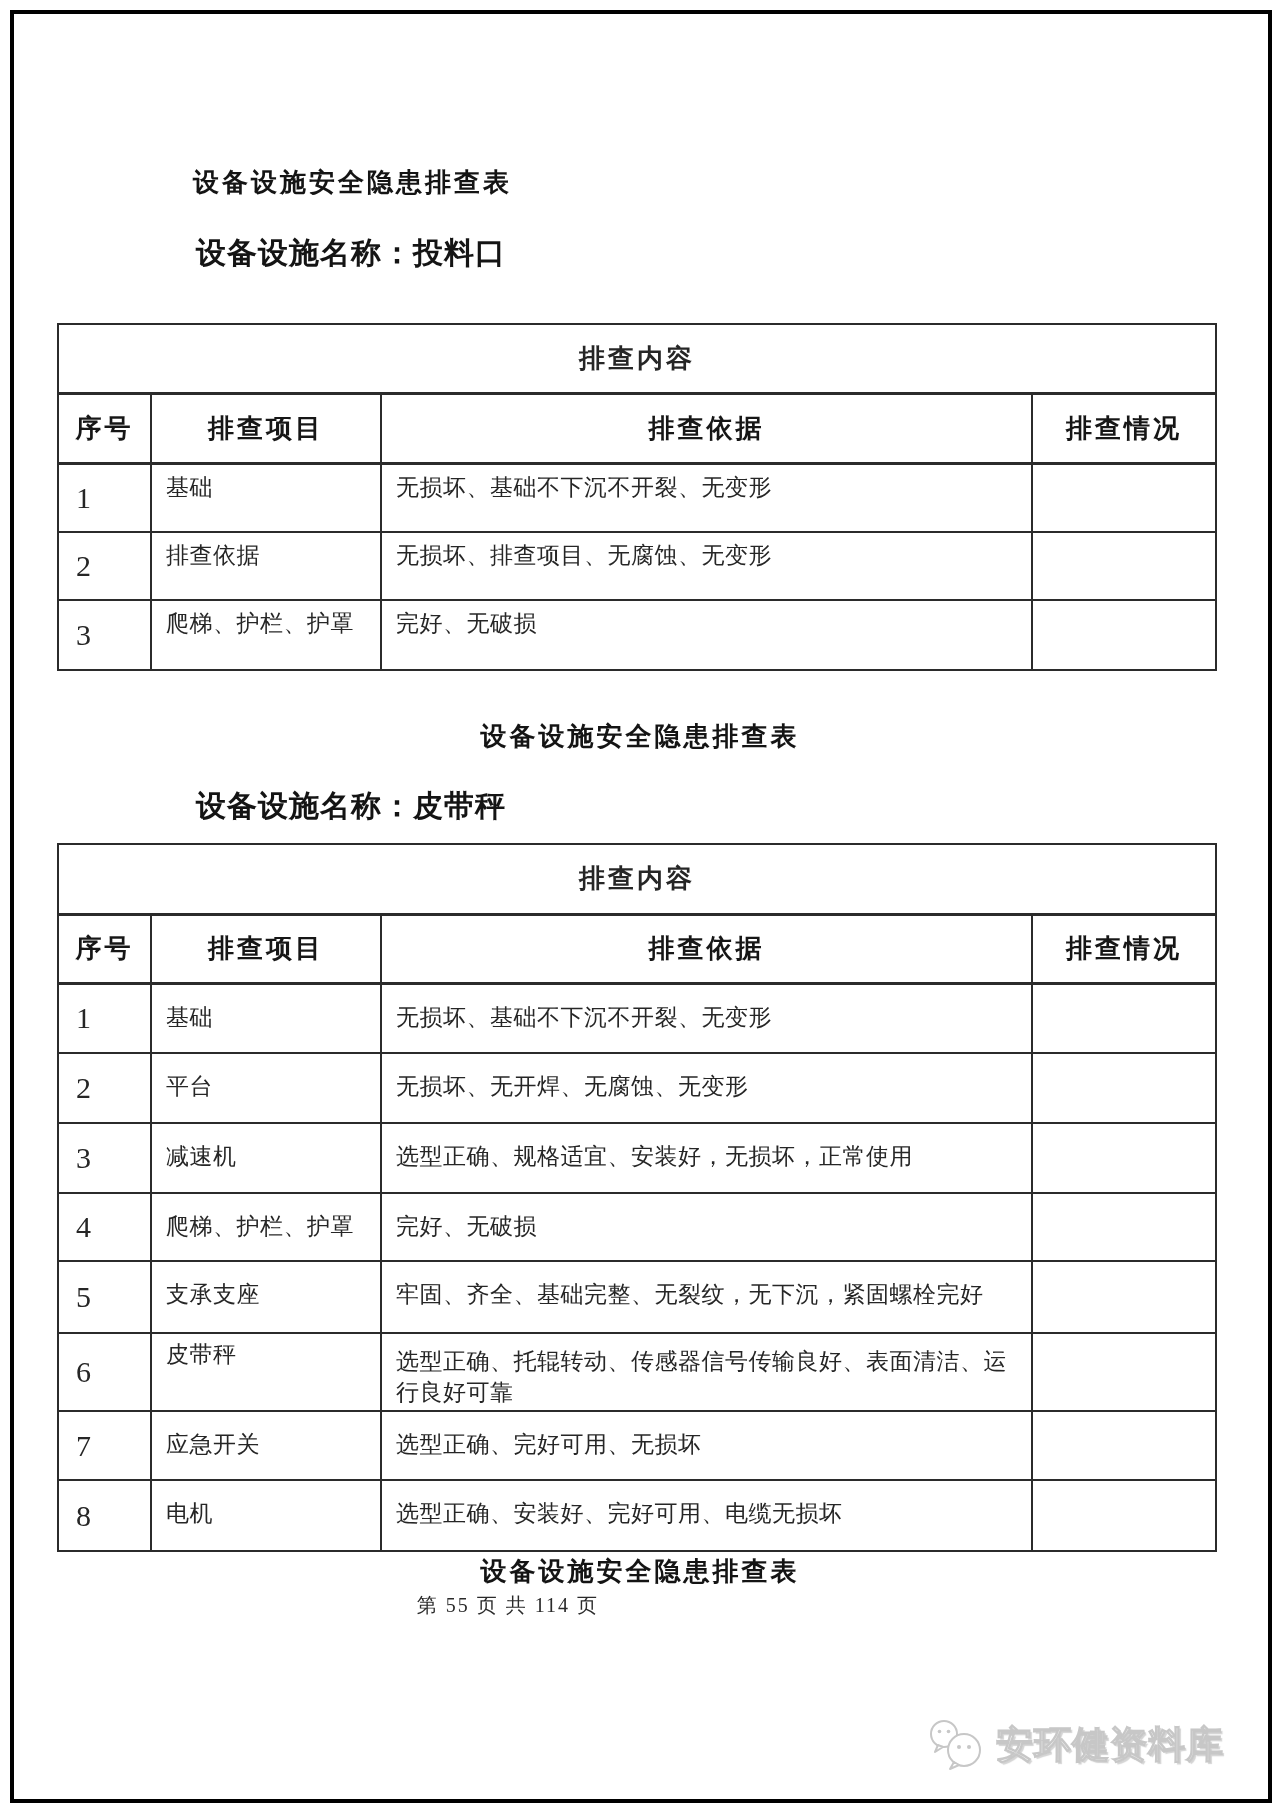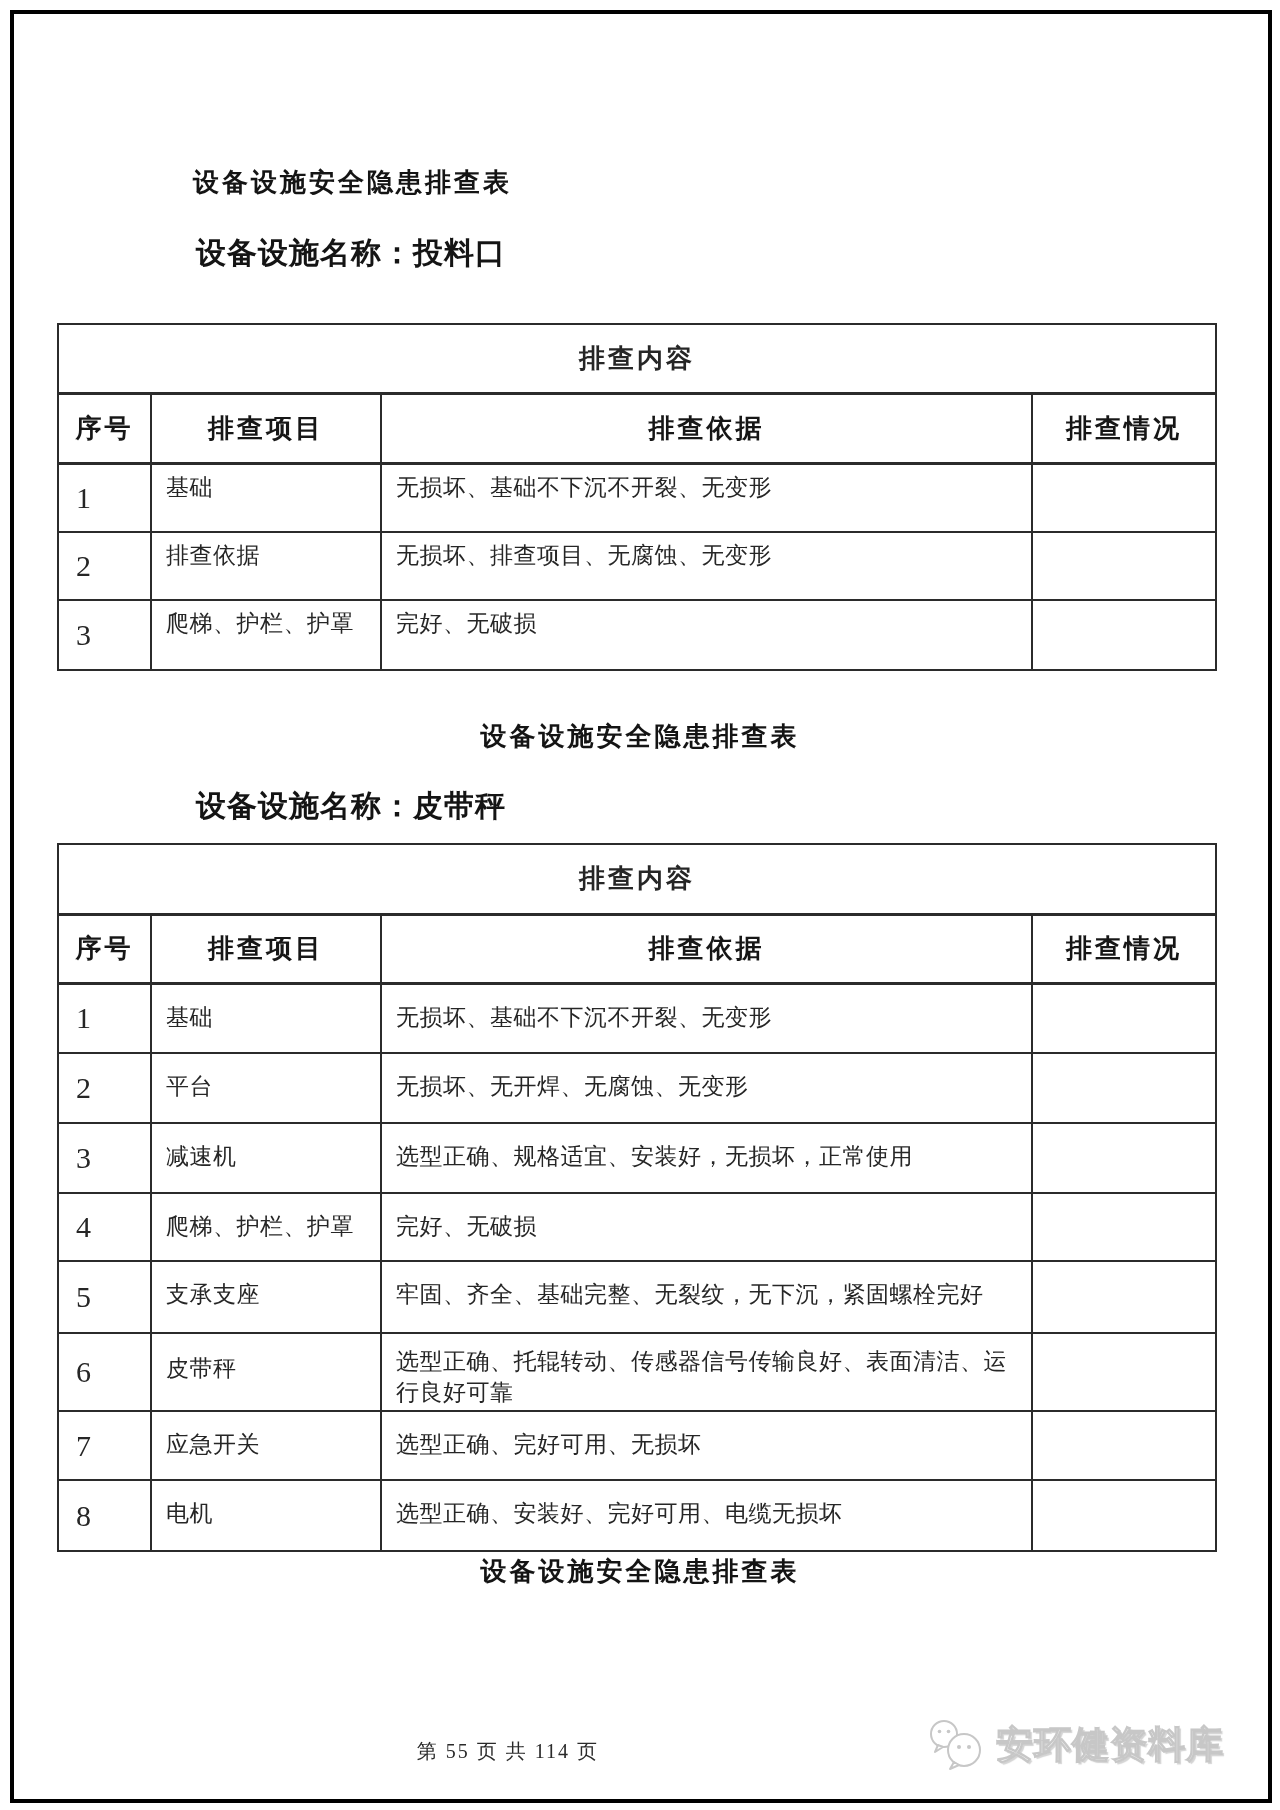--- a/index.html
+++ b/index.html
@@ -45,23 +45,23 @@
   }
   td.cell-no{
     font-size:30px;vertical-align:middle;padding:0 0 0 17px;line-height:30px;
   }
   td.cell-item,td.cell-basis{
     font-size:23px;vertical-align:top;line-height:29px;letter-spacing:0.5px;
     padding:8px 10px 0 14px;
   }
   table.pos2 td.cell-item,table.pos2 td.cell-basis{padding-top:18px;}
   tr.row-2line td.cell-basis{padding-top:14px;line-height:31px;font-family:Liberation Mono, monospace;}
-  tr.row-2line td.cell-item{padding-top:20px;}
+  tr.row-2line td.cell-item{padding-top:6px;}
   .footer{
-    position:absolute;left:0;top:1738px;width:1016px;text-align:center;
+    position:absolute;left:0;top:1592px;width:1016px;text-align:center;
     font-size:20px;letter-spacing:2px;color:#2a2a2a;
   }
   .watermark{
     position:absolute;left:926px;top:1717px;display:flex;align-items:center;gap:8px;
   }
   .wm-text{
     font-size:37px;font-weight:bold;letter-spacing:1px;white-space:nowrap;
     color:#fdfdfd;-webkit-text-stroke:1.2px #c7c7c7;
     text-shadow:2px 2px 1px #d4d4d4, -1px -1px 0 #ffffff;
   }

